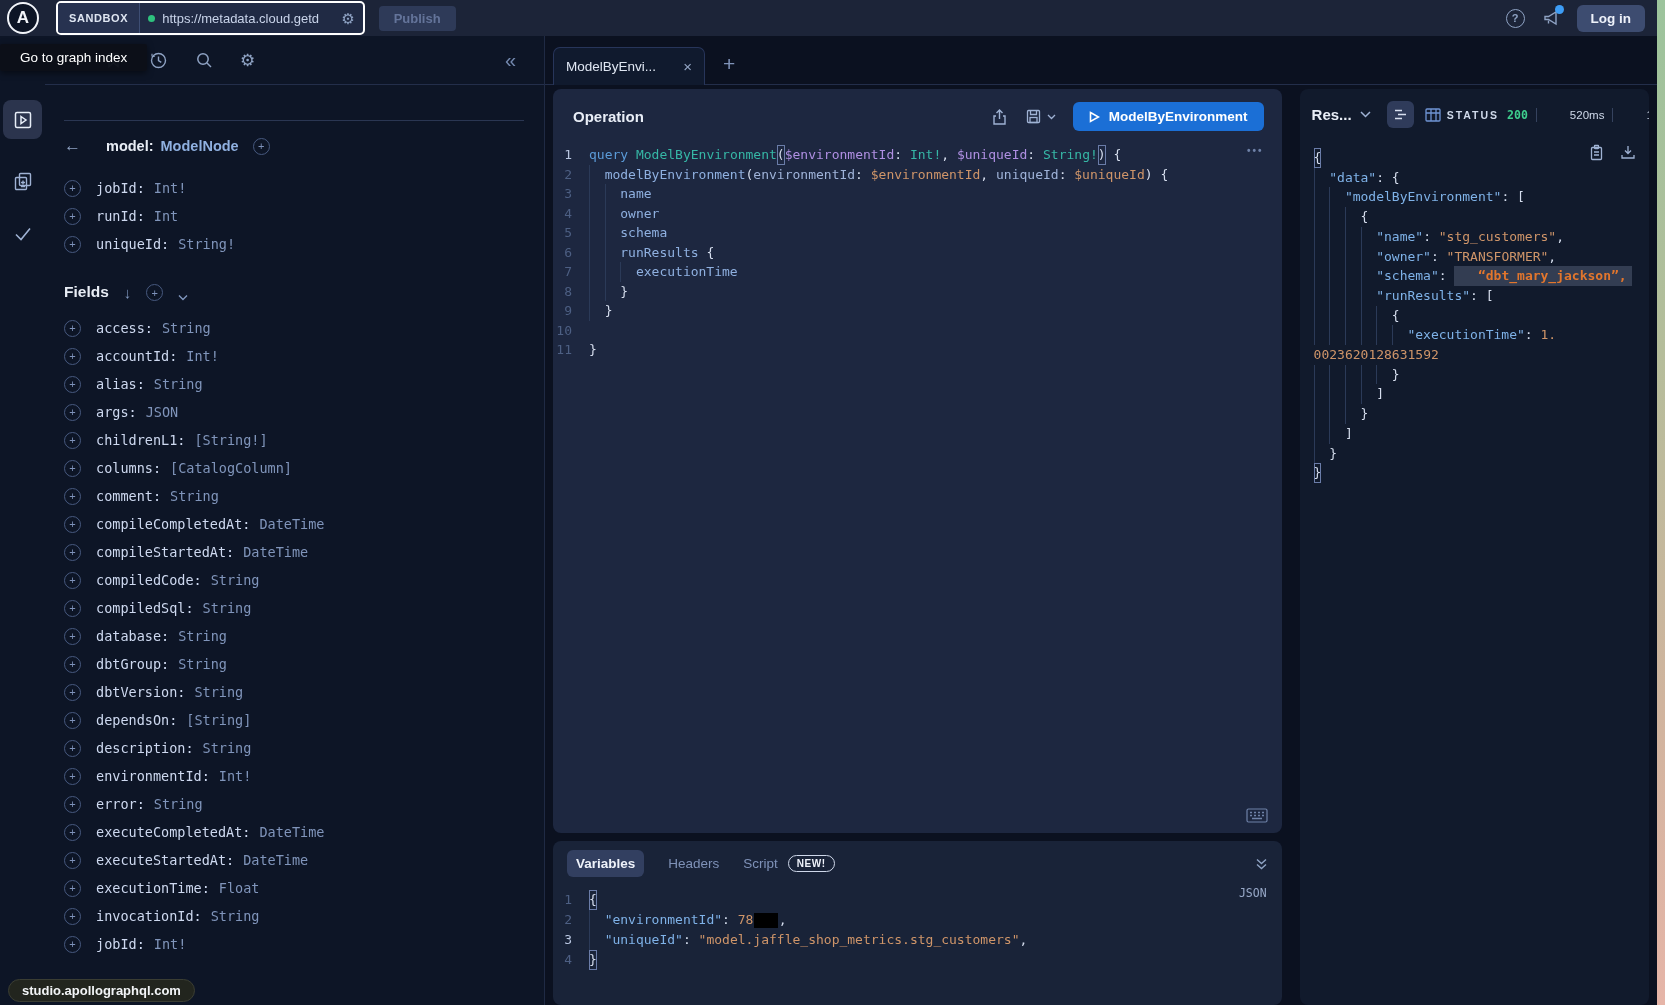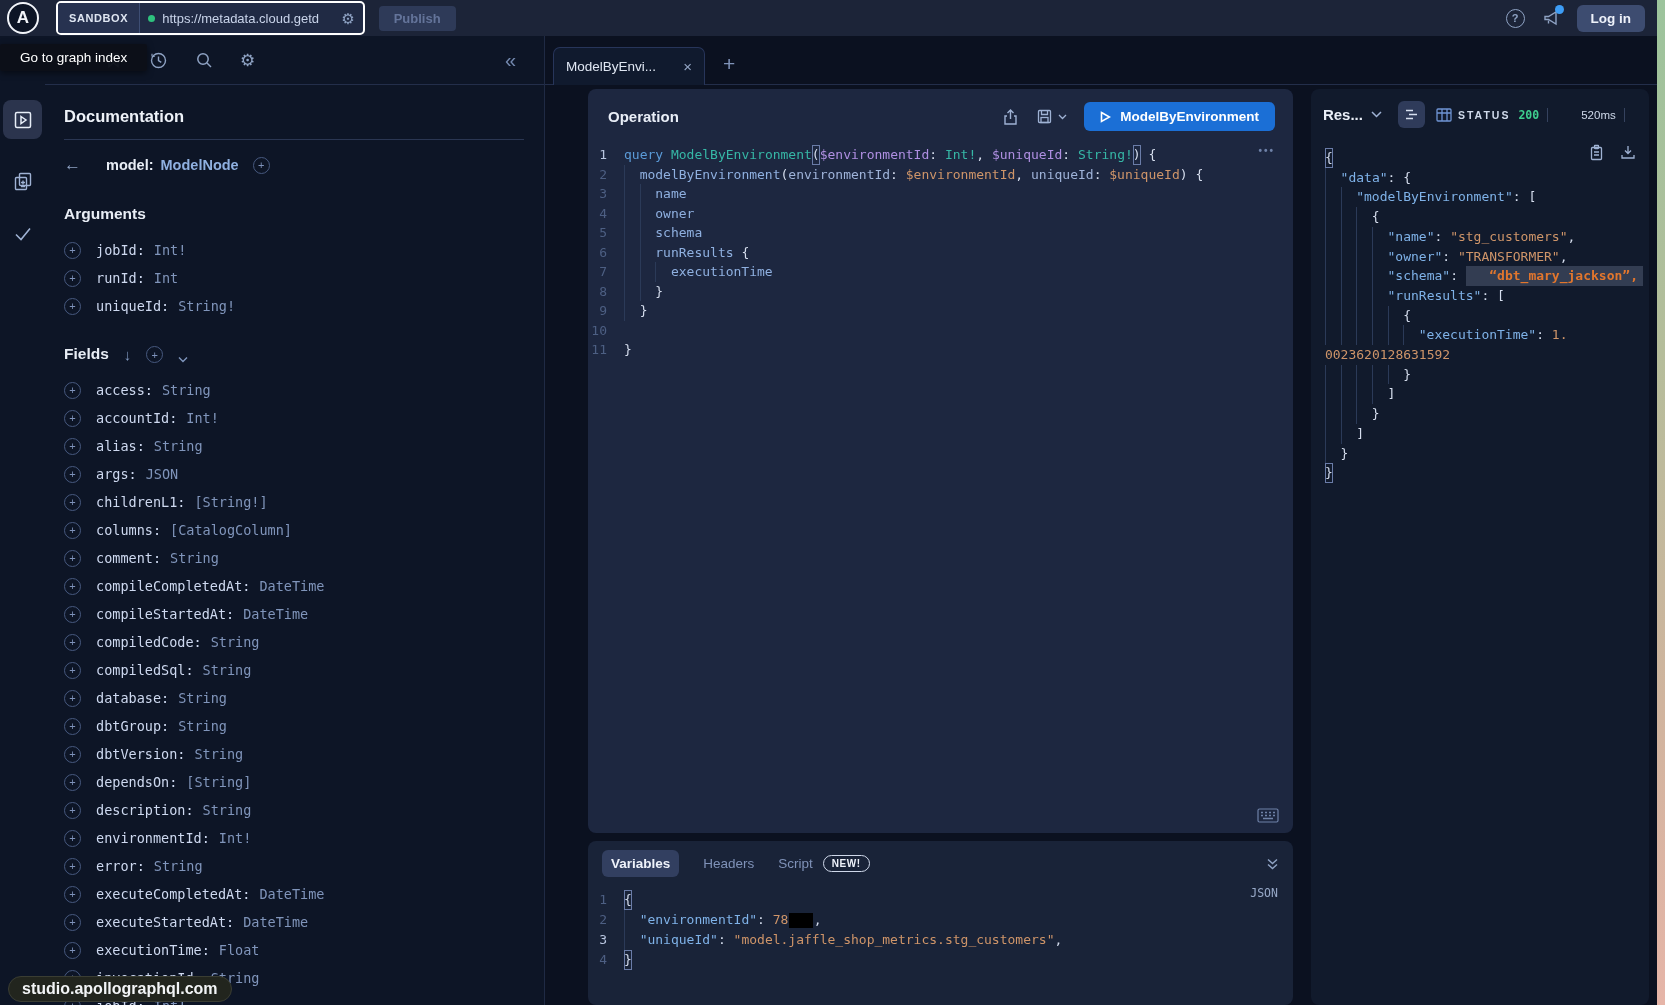--- a/index.html
+++ b/index.html
@@ -40,21 +40,21 @@
     display:grid; grid-template-columns:7px 7px; grid-gap:4px; }
   .rail-dots i { width:4px; height:4px; border-radius:50%; background:#c8d2e4; }
   .rail-item { position:absolute; left:3px; width:39px; height:39px; display:flex; align-items:center;
     justify-content:center; color:#9fb2d4; border-radius:8px; }
   .rail-item.active { background:#2b344d; color:#e8eef8; }
 
   
   .tooltip { position:absolute; left:0; top:44px; background:rgba(13,16,24,.96); color:#ffffff;
     font-size:13.5px; padding:6px 20px; border-radius:2px; z-index:50; box-shadow:0 2px 6px rgba(0,0,0,.5); }
   .status-pill { position:absolute; left:8px; bottom:3px; background:#22251e; border:1px solid #3a3d33;
-    color:#f2f4f6; font-size:16px; font-weight:bold; padding:3px 13px; border-radius:13px; z-index:50; }
+    color:#f2f4f6; font-size:13px; font-weight:bold; padding:3px 13px; border-radius:13px; z-index:50; }
 
   
   .sidebar { position:absolute; left:45px; top:36px; width:500px; height:969px; background:#0d1526;
     border-right:1px solid #1f2a44; }
   .side-head { height:49px; display:flex; align-items:center; gap:27px; padding-left:60px;
     border-bottom:1px solid #232e4a; color:#8fa3c4; }
   .side-head .gear-glyph { font-size:17px; line-height:1; }
   .collapse-left { margin-left:auto; margin-right:28px; font-size:20px; color:#7489af; }
   .docs { padding:22px 20px 0 19px; }
   .docs-title { font-size:16.5px; font-weight:bold; color:#eef2f8; }
@@ -78,21 +78,21 @@
   
   .main { position:absolute; left:545px; top:36px; width:1112px; height:722px; background:#0b1120; }
   .tabstrip { height:49px; display:flex; align-items:flex-end; border-bottom:1px solid #232e4a;
     padding-left:8px; position:relative; }
   .tab { width:152px; height:38px; background:#101a2e; border:1px solid #27355a; border-bottom:none;
     border-radius:7px 7px 0 0; display:flex; align-items:center; padding:0 12px; margin-bottom:-1px;
     color:#dfe6f2; font-size:13.5px; }
   .tab-close { margin-left:auto; color:#93a5c4; font-size:15px; }
   .tab-add { color:#7f93b8; font-size:21px; margin-left:18px; margin-bottom:8px; }
   .content { display:flex; padding:4px 8px 0 8px; gap:18px; height:920px; }
-  .left-col { width:734px; display:flex; flex-direction:column; gap:8px;margin-left:35px; }
+  .left-col { width:734px; display:flex; flex-direction:column; gap:8px; }
 
   
   .op-panel { height:744px; background:#1d2740; border-radius:8px; position:relative; overflow:hidden; }
   .panel-head { display:flex; align-items:center; padding:13px 18px 11px 20px; }
   .panel-title { font-size:15px; font-weight:bold; color:#e9eef7; }
   .op-actions { margin-left:auto; display:flex; align-items:center; gap:17px; color:#9fb2d4; }
   .save-wrap { display:flex; align-items:center; gap:5px; }
   .run-btn { display:flex; align-items:center; gap:9px; background:#1b6fd6; color:#ffffff;
     font-weight:bold; font-size:13.5px; border:none; border-radius:6px; padding:7px 16px; }
   .overflow-dots { position:absolute; top:56px; right:18px; color:#6f82a8; font-size:10px;
@@ -223,30 +223,28 @@
       <svg width="18" height="18" viewBox="0 0 18 18" fill="none" stroke="currentColor" stroke-width="1.5">
         <circle cx="8" cy="8" r="5.2"></circle>
           <path d="M12 12l4 4"></path>
       </svg>
     </span>
     <span class="gear-glyph">⚙</span>
     <span class="collapse-left">«</span>
   </div>
 
   <div class="docs">
-    <div class="docs-title">Documentation</div>
     <hr class="docs-hr">
     <div class="type-row">
       <span class="back-arrow">←</span>
       <span class="type-label">model:</span>
       <span class="type-name">ModelNode</span>
       <span class="plus-circle" style="margin-left:14px">+</span>
     </div>
 
-    <div class="sec-h">Arguments</div>
     <div class="doc-list">
         <div class="doc-row">
           <span class="plus-circle">+</span>
           <span class="f-name">jobId:</span>
           <span class="f-type">Int!</span>
         </div>
         <div class="doc-row">
           <span class="plus-circle">+</span>
           <span class="f-name">runId:</span>
           <span class="f-type">Int</span>

